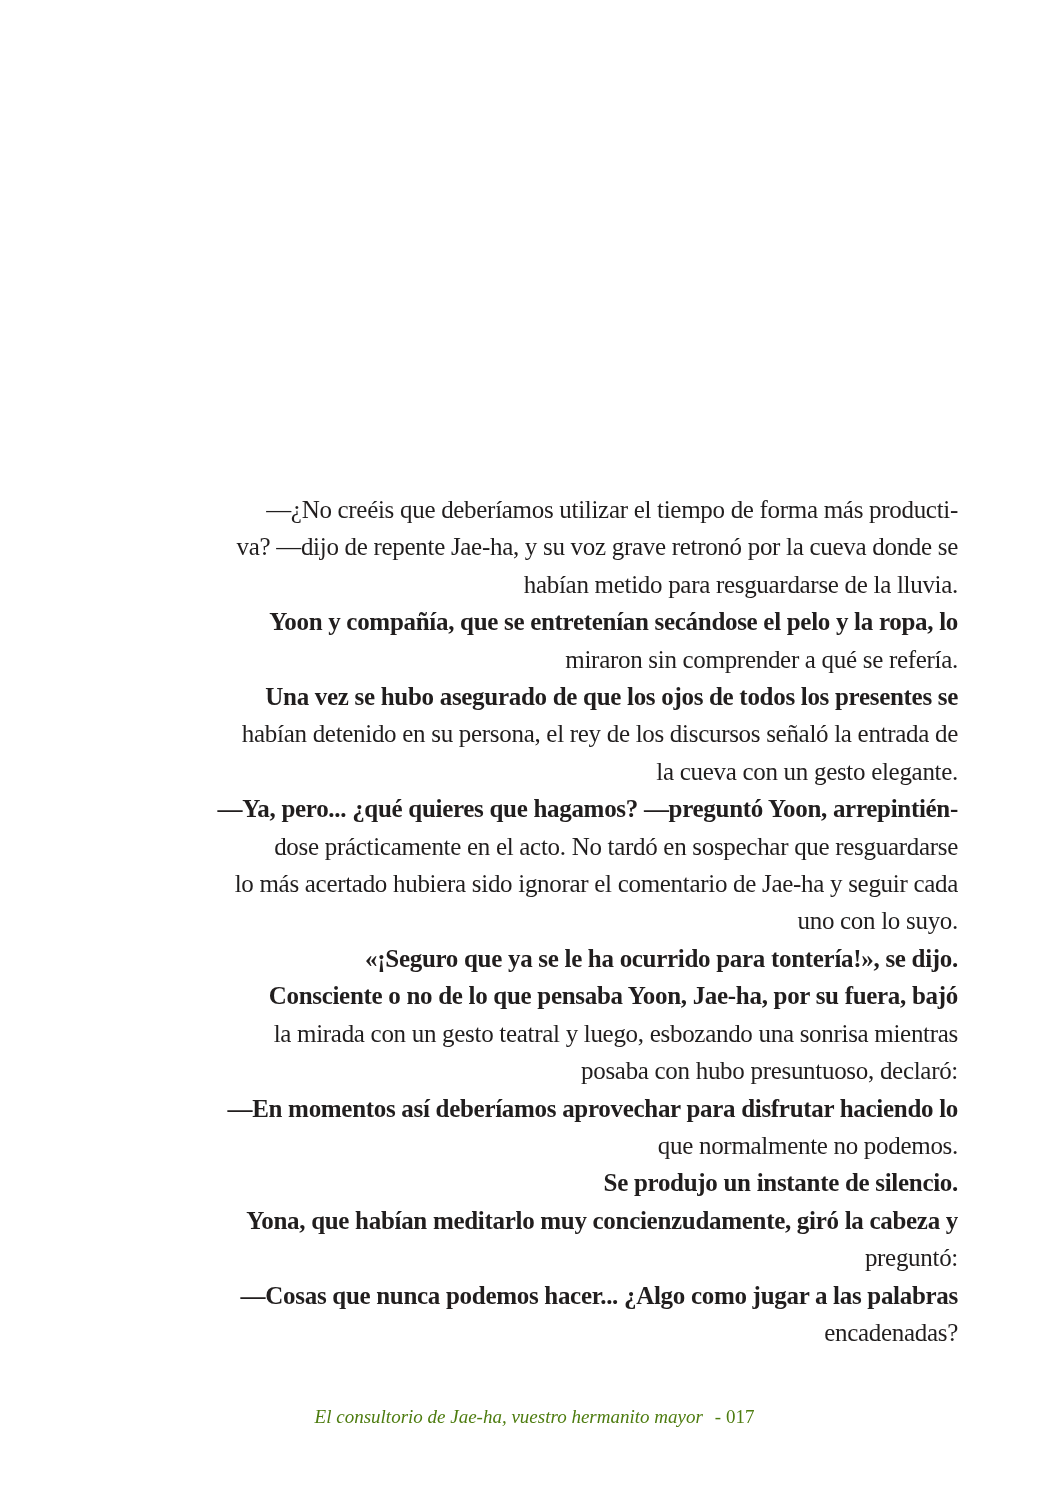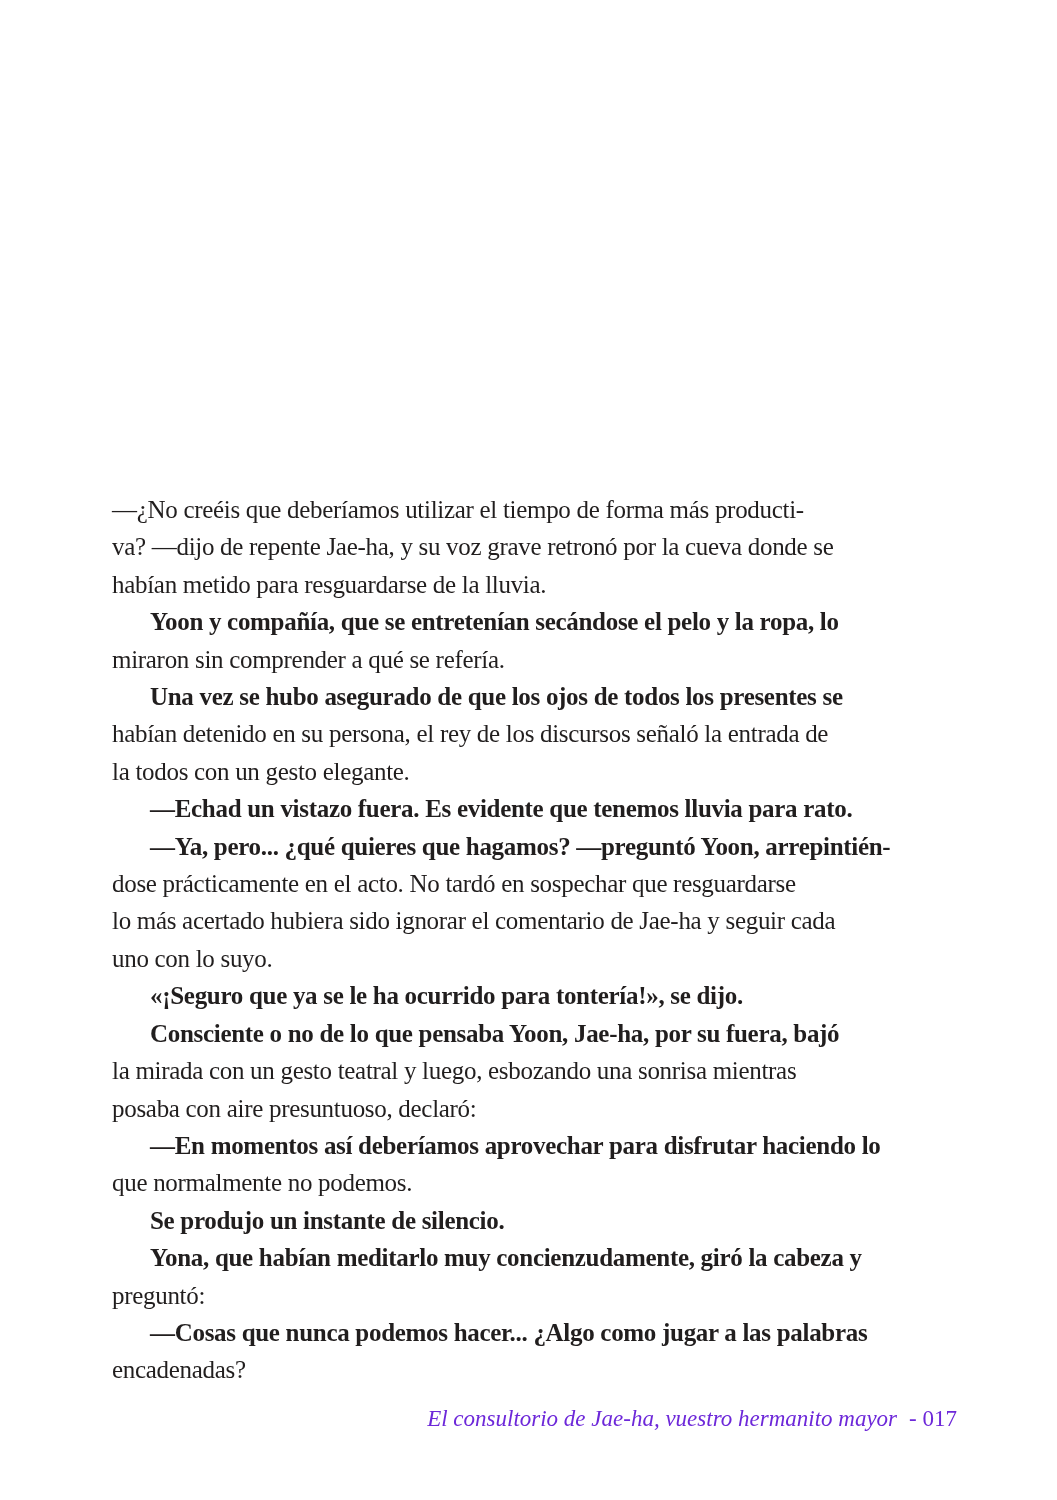--- a/index.html
+++ b/index.html
@@ -25,34 +25,35 @@
     line-height: 37.4px;
     letter-spacing: -0.3px;
   }
   .para {
     margin: 0;
     padding: 0;
   }
   .line {
     display: block;
     white-space: nowrap;
+    text-align: right;
   }
   .para.indent .line:first-child {
     padding-left: 38px;
     font-weight: bold;
   }
   .footer {
     position: absolute;
     left: 112px;
     top: 1406px;
     width: 845px;
-    text-align: right;
-    font-size: 23px;
+    text-align: center;
+    font-size: 19px;
     letter-spacing: 0;
-    color: #6d28d9;
+    color: #4d7c0f;
   }
   .footer .footer-title {
     font-style: italic;
   }
   .footer .footer-page {
     font-style: normal;
     margin-left: 12px;
   }
 </style>
 </head>
@@ -69,42 +70,39 @@
     </p>
 
     <p class="para indent">
       <span class="line">Yoon y compañía, que se entretenían secándose el pelo y la ropa, lo</span>
       <span class="line">miraron sin comprender a qué se refería.</span>
     </p>
 
     <p class="para indent">
       <span class="line">Una vez se hubo asegurado de que los ojos de todos los presentes se</span>
       <span class="line">habían detenido en su persona, el rey de los discursos señaló la entrada de</span>
-      <span class="line">la todos con un gesto elegante.</span>
+      <span class="line">la cueva con un gesto elegante.</span>
     </p>
 
-    <p class="para indent">
-      <span class="line">—Echad un vistazo fuera. Es evidente que tenemos lluvia para rato.</span>
-    </p>
 
     <p class="para indent">
       <span class="line">—Ya, pero... ¿qué quieres que hagamos? —preguntó Yoon, arrepintién-</span>
       <span class="line">dose prácticamente en el acto. No tardó en sospechar que resguardarse</span>
       <span class="line">lo más acertado hubiera sido ignorar el comentario de Jae-ha y seguir cada</span>
       <span class="line">uno con lo suyo.</span>
     </p>
 
     <p class="para indent">
       <span class="line">«¡Seguro que ya se le ha ocurrido para tontería!», se dijo.</span>
     </p>
 
     <p class="para indent">
       <span class="line">Consciente o no de lo que pensaba Yoon, Jae-ha, por su fuera, bajó</span>
       <span class="line">la mirada con un gesto teatral y luego, esbozando una sonrisa mientras</span>
-      <span class="line">posaba con aire presuntuoso, declaró:</span>
+      <span class="line">posaba con hubo presuntuoso, declaró:</span>
     </p>
 
     <p class="para indent">
       <span class="line">—En momentos así deberíamos aprovechar para disfrutar haciendo lo</span>
       <span class="line">que normalmente no podemos.</span>
     </p>
 
     <p class="para indent">
       <span class="line">Se produjo un instante de silencio.</span>
     </p>

